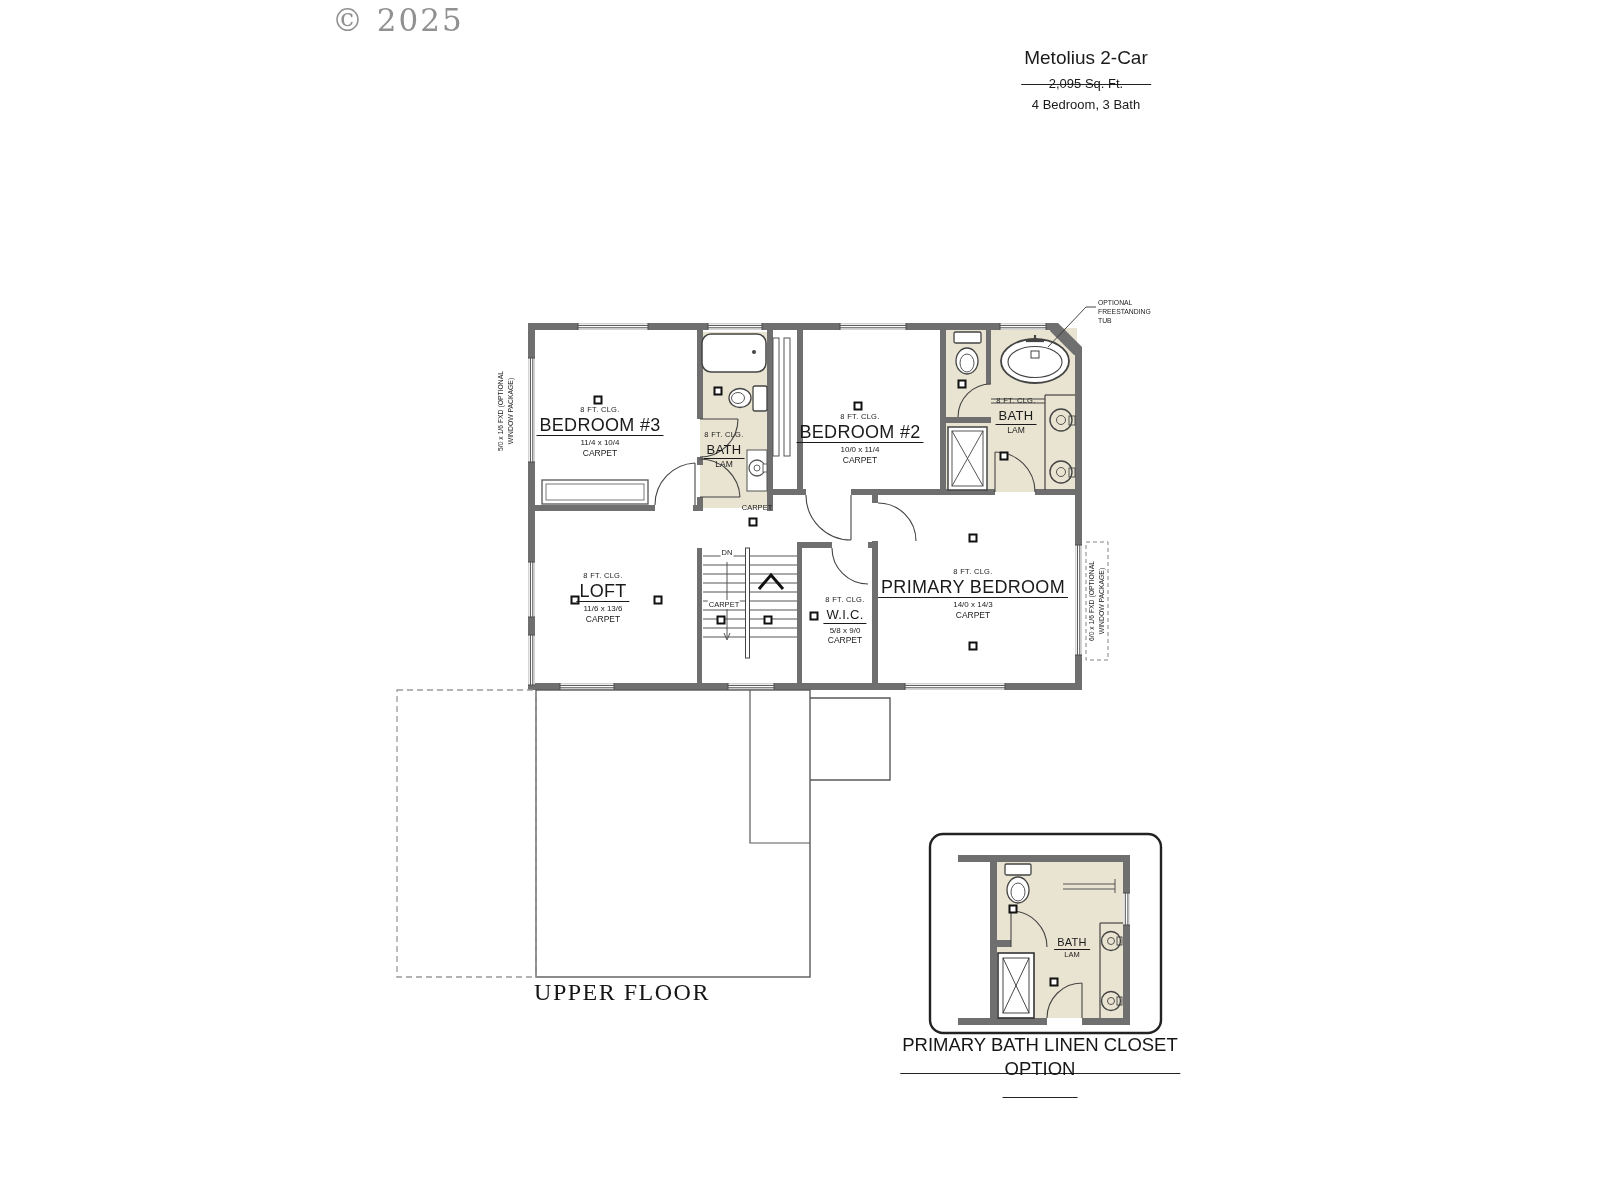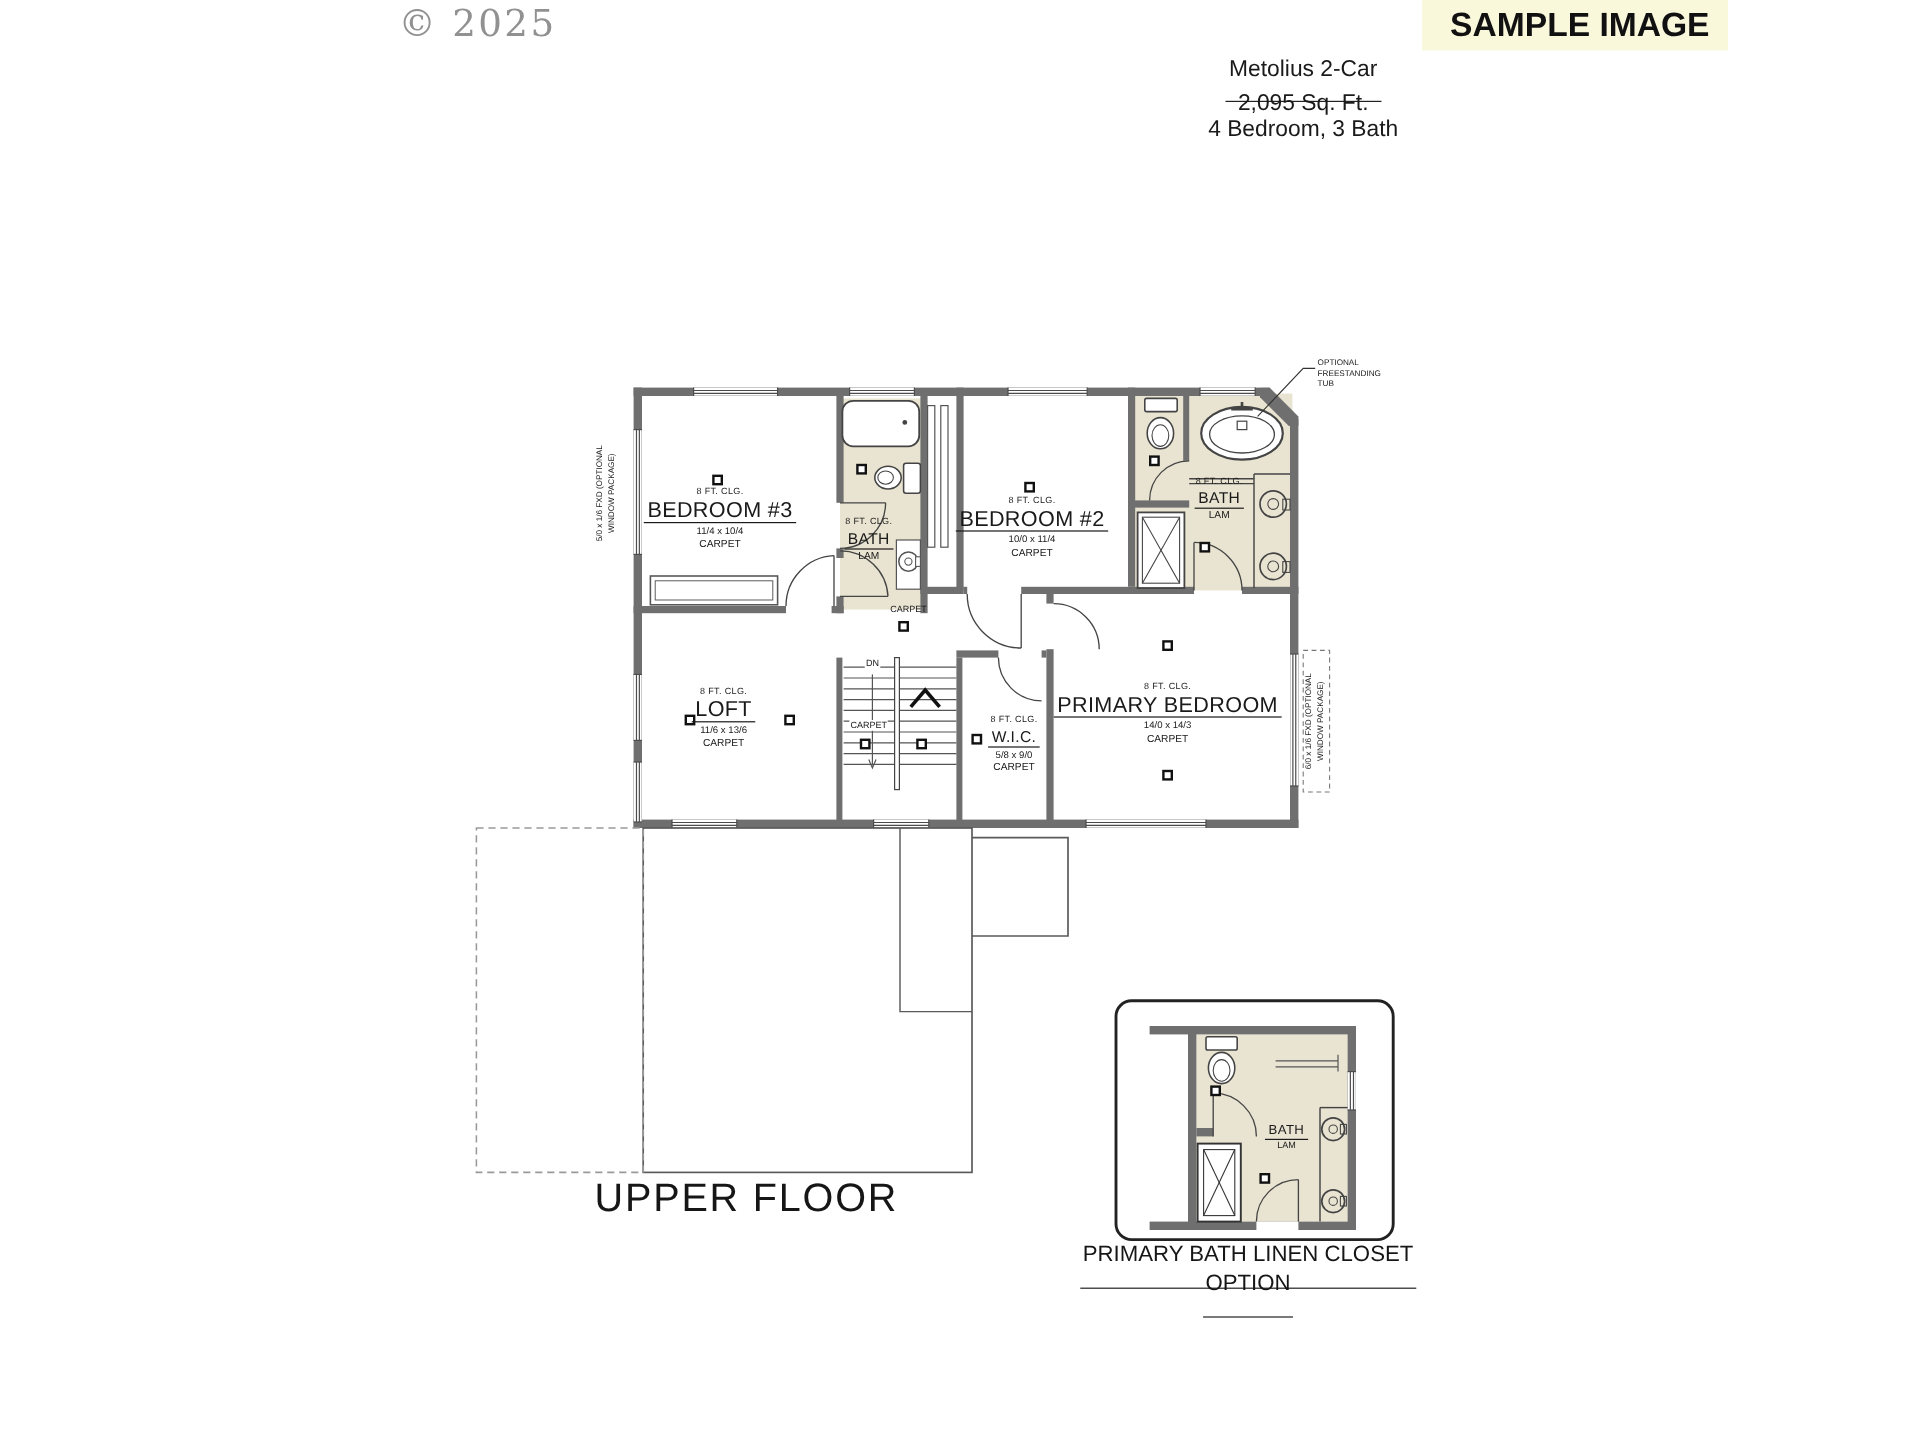--- a/index.html
+++ b/index.html
@@ -10,38 +10,38 @@
 
   
   .copyright{left:332px;top:2px;font-family:"DejaVu Serif",serif;font-size:31px;
              color:#919191;letter-spacing:2px;}
   .banner{left:1185px;top:0;width:263px;height:42px;background:#FAF8DB;
           display:flex;align-items:center;justify-content:center;
           font-size:28px;font-weight:bold;color:#111;}
   .ph{left:1086px;transform:translateX(-50%);text-align:center;white-space:nowrap;}
   .ph-title{top:47px;font-size:19px;}
   .ph-title span{border-bottom:1.5px solid #222;padding:0 3px 16px;}
-  .ph-sub{font-size:19px;}
+  .ph-sub{font-size:13px;}
 
   
   .rlabel{transform:translateX(-50%);text-align:center;white-space:nowrap;line-height:1.15;}
   .clg{display:block;font-size:7.5px;letter-spacing:.3px;}
   .rname{display:inline-block;font-size:18px;border-bottom:1.2px solid #1a1a1a;
          padding:0 3px 0;letter-spacing:.3px;}
   .rname.sm{font-size:13px;}
   .rdims{display:block;font-size:8px;margin-top:2px;}
   .rfloor{display:block;font-size:8.5px;margin-top:1px;}
   .tiny{font-size:7.5px;white-space:nowrap;transform:translateX(-50%);}
   .onstairs{background:#fff;padding:0 1px;}
   .notes{font-size:6.8px;line-height:1.35;white-space:nowrap;text-align:left;}
   .rot{transform:translate(-50%,-50%) rotate(-90deg);transform-origin:center;
        font-size:6.8px;line-height:1.5;text-align:center;white-space:nowrap;}
 
-  .floorname{left:622px;top:979px;transform:translateX(-50%);font-size:33px;
-             letter-spacing:1.5px;color:#161616;white-space:nowrap;}
+  .floorname{left:622px;top:979px;transform:translateX(-50%);font-size:24px;
+             letter-spacing:1.5px;color:#161616;white-space:nowrap;font-family:Liberation Serif, serif;}
   .cap{transform:translateX(-50%);font-size:18.5px;white-space:nowrap;color:#161616;}
   .cap span{border-bottom:1.6px solid #222;padding:0 2px 18px;}
   .insetbath .rname{font-size:11px;}
   .insetbath .rfloor{font-size:7.5px;}
 </style>
 </head>
 <body>
 
 <div class="canvas">
 
@@ -326,23 +326,20 @@
       </g>
       <g fill="#fff" stroke="#111" stroke-width="2">
         <rect x="1009.5" y="905.5" width="7" height="7"></rect>
         <rect x="1050.5" y="978.5" width="7" height="7"></rect>
       </g>
     </g>
   </svg>
 
   <div class="abs copyright">© 2025</div>
 
-  <div class="abs banner">
-    <span>SAMPLE IMAGE</span>
-  </div>
 
   <div class="abs ph ph-title">
     <span>Metolius 2-Car</span>
   </div>
   <div class="abs ph ph-sub" style="top:76px">2,095 Sq. Ft.</div>
   <div class="abs ph ph-sub" style="top:97px">4 Bedroom, 3 Bath</div>
 
   <div class="abs rlabel" style="left:600px;top:406px">
     <span class="clg">8 FT. CLG.</span>
     <span class="rname">BEDROOM #3</span>

